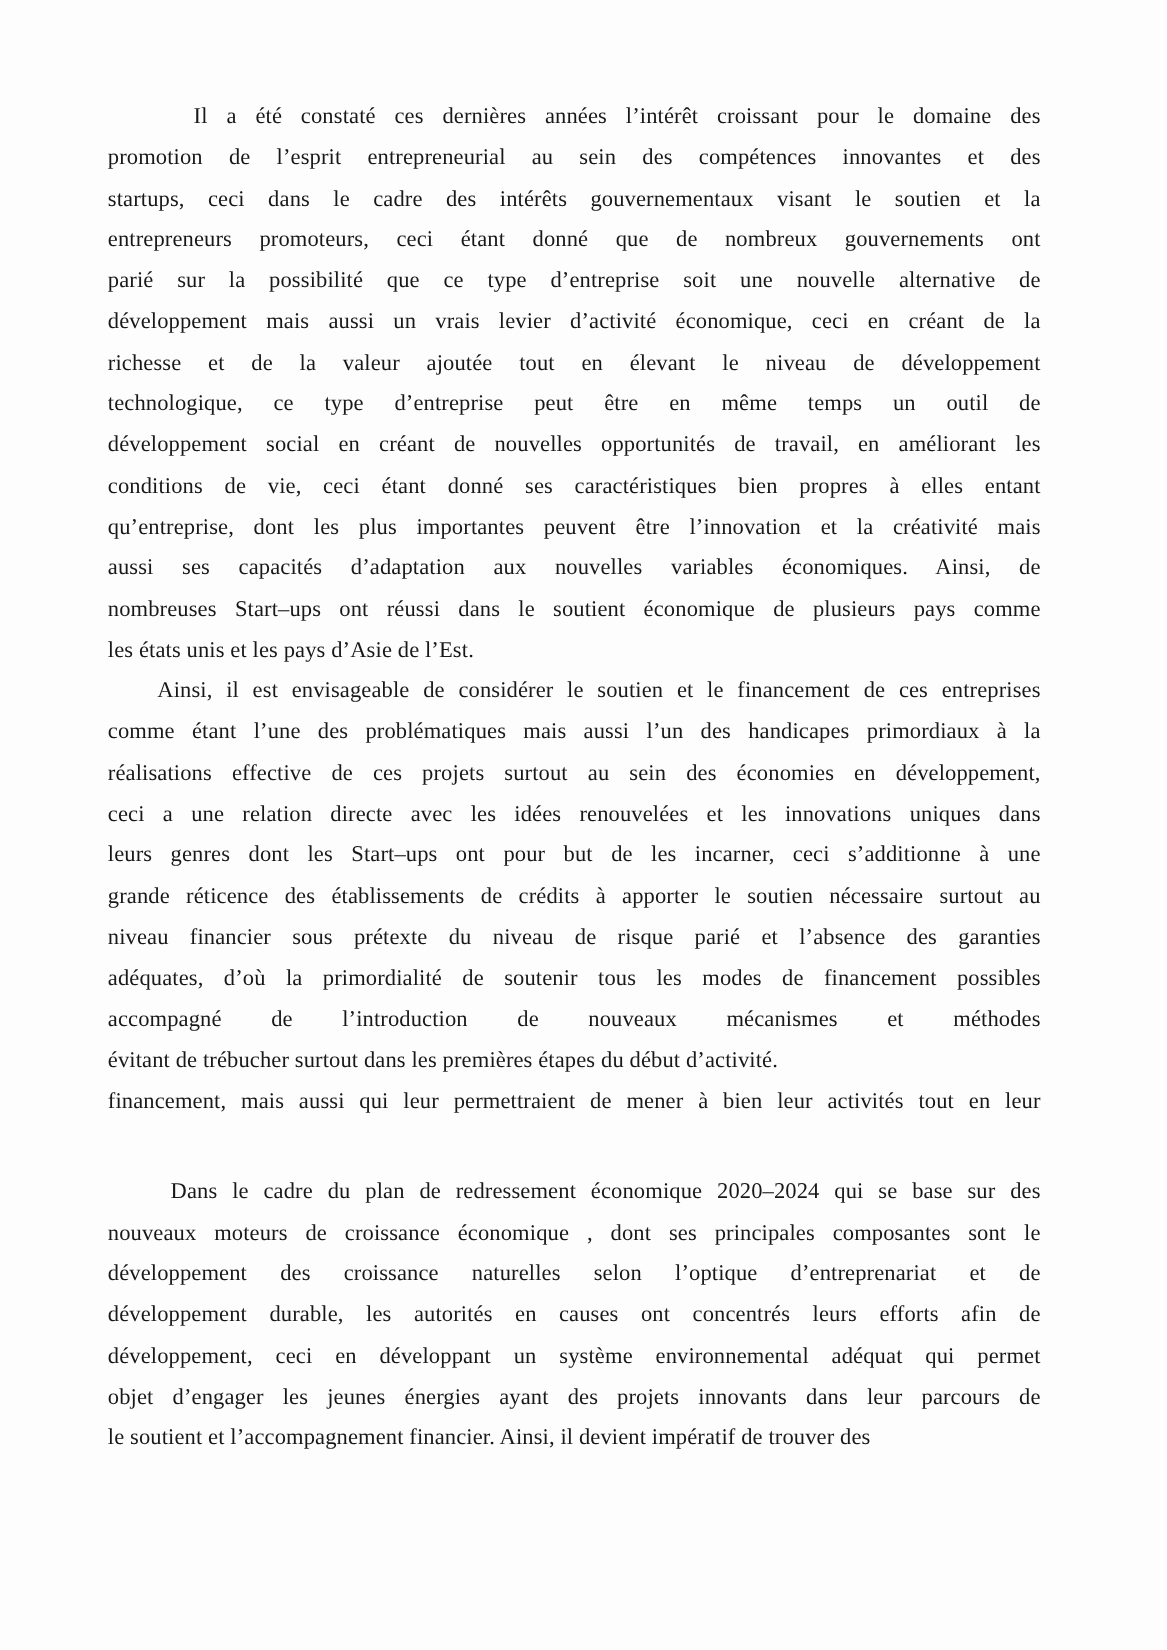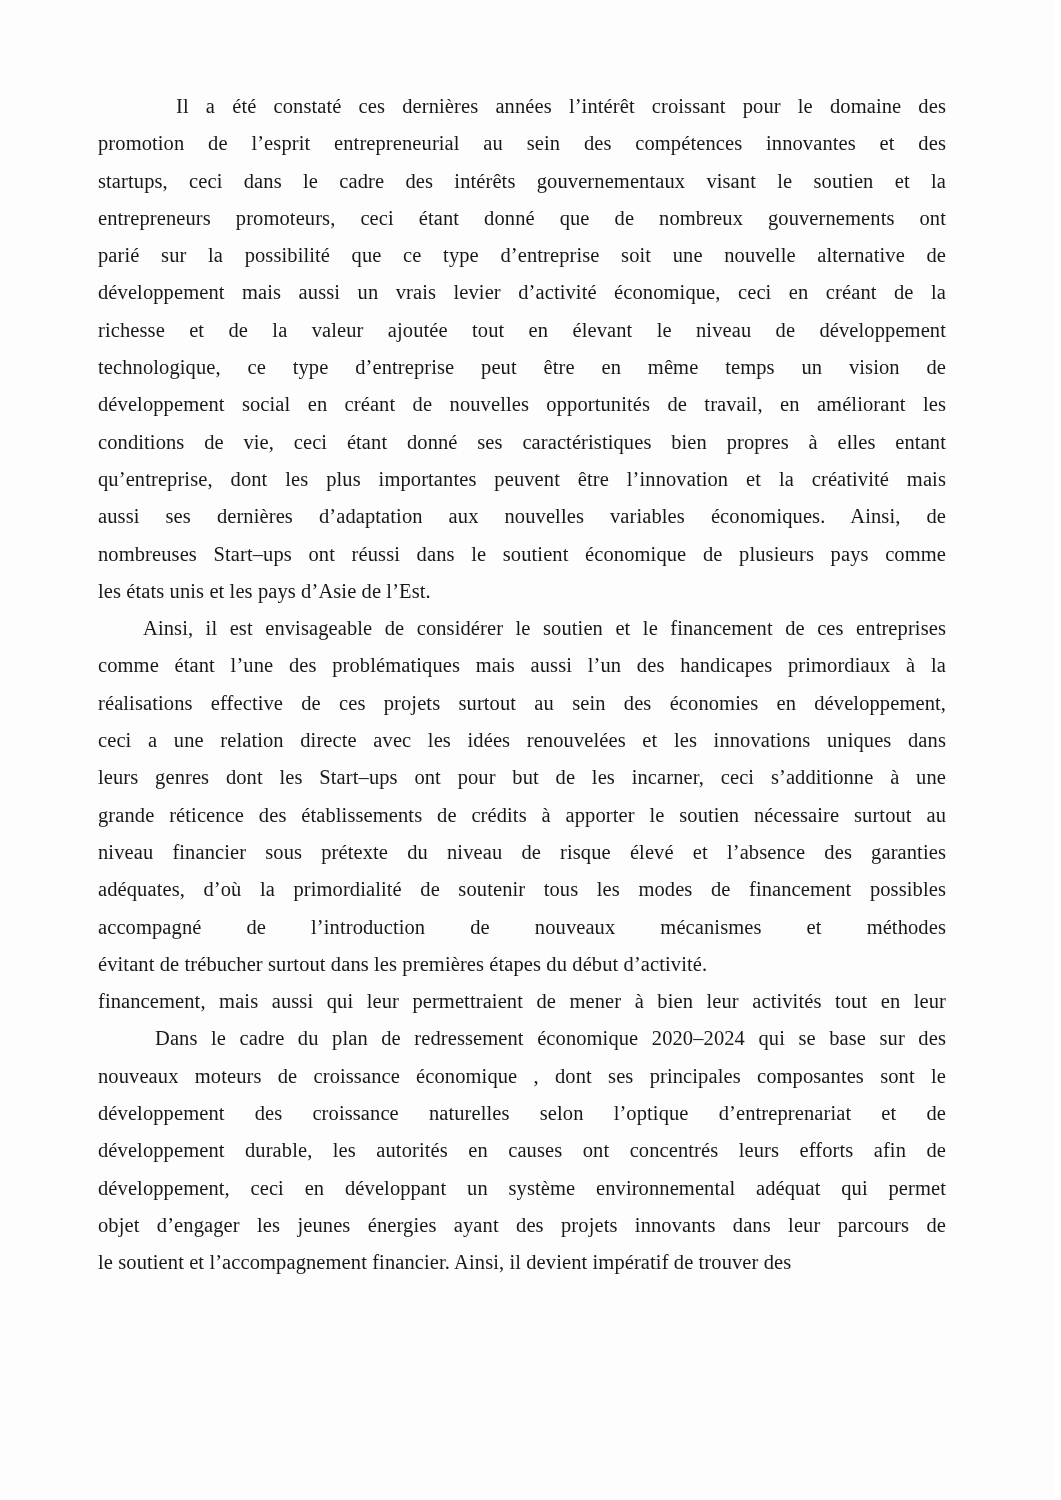--- a/index.html
+++ b/index.html
@@ -45,43 +45,43 @@
 <div class="page">
   <div class="text-block">
       <div class="para">
         <div class="line" style="text-indent: 78px;">Il a été constaté ces dernières années l’intérêt croissant pour le domaine des</div>
         <div class="line">promotion de l’esprit entrepreneurial  au sein des compétences innovantes et des</div>
         <div class="line">startups, ceci dans le cadre des intérêts gouvernementaux visant le soutien et la</div>
         <div class="line">entrepreneurs promoteurs, ceci étant donné que de nombreux  gouvernements ont</div>
         <div class="line">parié sur la possibilité que ce type d’entreprise soit une nouvelle alternative de</div>
         <div class="line">développement mais aussi un vrais levier d’activité économique, ceci en créant de la</div>
         <div class="line">richesse et de la valeur ajoutée tout en élevant le niveau de développement</div>
-        <div class="line">technologique, ce type d’entreprise  peut être en même temps un vision de</div>
+        <div class="line">technologique, ce type d’entreprise  peut être en même temps un outil de</div>
         <div class="line">développement social en créant de nouvelles opportunités de travail, en améliorant les</div>
         <div class="line">conditions de vie, ceci étant donné ses caractéristiques bien propres à elles entant</div>
         <div class="line">qu’entreprise, dont les plus importantes peuvent être l’innovation et la créativité mais</div>
-        <div class="line">aussi ses dernières d’adaptation aux nouvelles variables économiques. Ainsi, de</div>
+        <div class="line">aussi ses capacités d’adaptation aux nouvelles variables économiques. Ainsi, de</div>
         <div class="line">nombreuses Start–ups ont réussi dans le soutient économique de plusieurs pays comme</div>
         <div class="line last">les états unis et les pays d’Asie de l’Est.</div>
       </div>
       <div class="para">
         <div class="line" style="text-indent: 45px;">Ainsi, il est envisageable de considérer le soutien et le financement de ces entreprises</div>
         <div class="line">comme étant l’une des problématiques mais aussi l’un des handicapes primordiaux à la</div>
         <div class="line">réalisations effective de ces projets surtout au sein des économies en développement,</div>
         <div class="line">ceci a une relation directe avec les idées renouvelées et les innovations uniques dans</div>
         <div class="line">leurs genres dont les Start–ups ont pour but de les incarner, ceci s’additionne  à une</div>
         <div class="line">grande  réticence des établissements de crédits à apporter le soutien nécessaire surtout au</div>
-        <div class="line">niveau financier sous prétexte du niveau de risque élevé et l’absence des garanties</div>
+        <div class="line">niveau financier sous prétexte du niveau de risque parié et l’absence des garanties</div>
         <div class="line">adéquates, d’où la primordialité de soutenir tous les modes de financement possibles</div>
         <div class="line">accompagné de l’introduction de nouveaux mécanismes et méthodes</div>
         <div class="line last">évitant de trébucher surtout dans les premières étapes du début d’activité.</div>
         <div class="line">financement, mais aussi qui leur permettraient de mener à bien leur activités tout en leur</div>
       </div>
       <div class="para">
-        <div class="line" style="text-indent: 57px;">Dans le cadre du plan de redressement économique 2020–2024 qui se base sur des</div>
+        <div class="line" style="text-indent: 57px; margin-top: 45px;">Dans le cadre du plan de redressement économique 2020–2024 qui se base sur des</div>
         <div class="line">nouveaux moteurs de croissance économique , dont ses principales composantes sont le</div>
         <div class="line">développement des croissance naturelles selon l’optique d’entreprenariat et de</div>
         <div class="line">développement durable, les autorités en causes ont concentrés leurs efforts afin de</div>
         <div class="line">développement, ceci en développant un système environnemental adéquat qui permet</div>
         <div class="line">objet d’engager les jeunes énergies ayant des projets innovants dans leur parcours de</div>
         <div class="line last">le soutient et l’accompagnement financier. Ainsi, il devient impératif de trouver des</div>
       </div>
     </div>
 </div>
 

